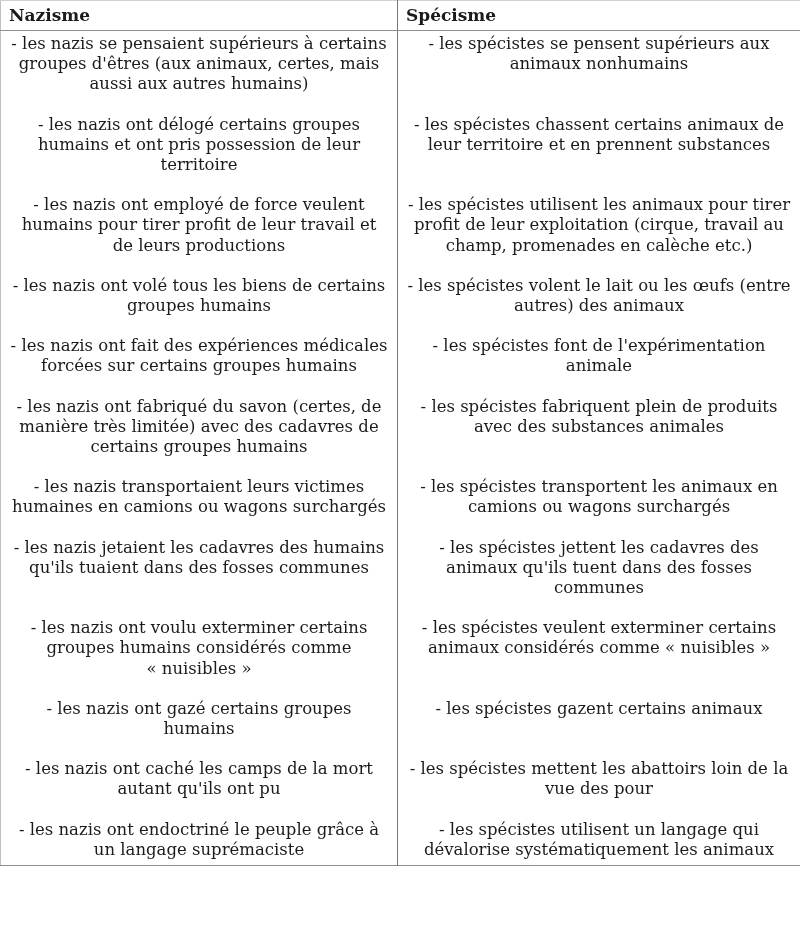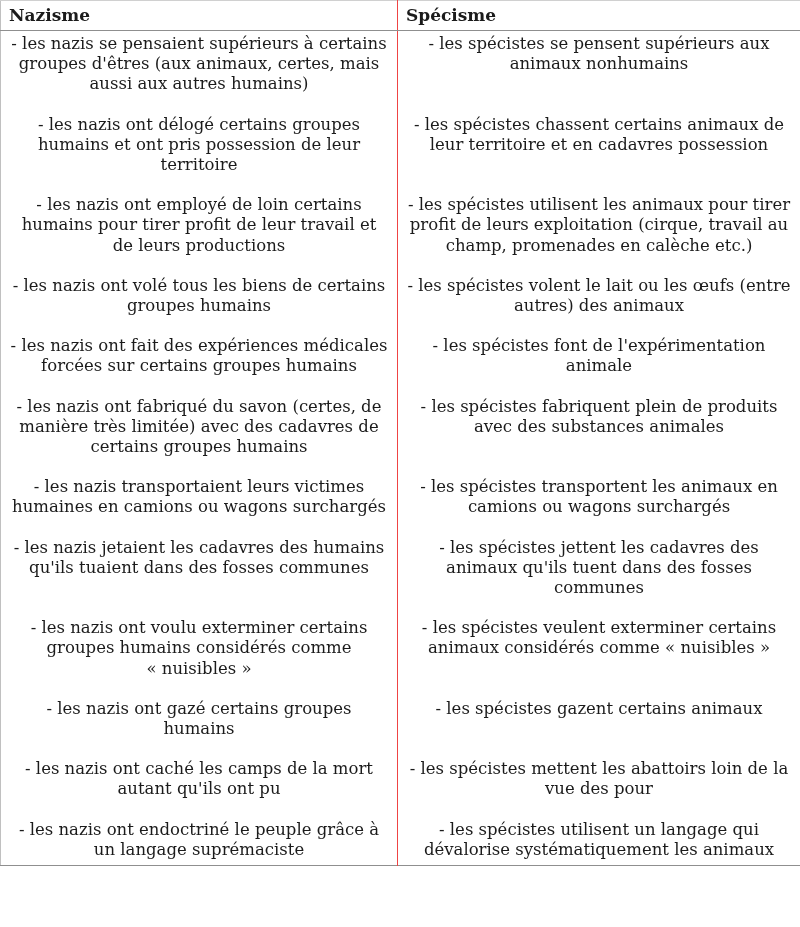--- a/index.html
+++ b/index.html
@@ -60,25 +60,25 @@
       <th>Spécisme</th>
     </tr>
   </thead>
   <tbody id="table-body">
       <tr>
         <td>- les nazis se pensaient supérieurs à certains groupes d'êtres (aux animaux, certes, mais aussi aux autres humains)</td>
         <td>- les spécistes se pensent supérieurs aux animaux nonhumains</td>
       </tr>
       <tr>
         <td>- les nazis ont délogé certains groupes humains et ont pris possession de leur territoire</td>
-        <td>- les spécistes chassent certains animaux de leur territoire et en cadavres possession</td>
+        <td>- les spécistes chassent certains animaux de leur territoire et en prennent substances</td>
       </tr>
       <tr>
-        <td>- les nazis ont employé de loin certains humains pour tirer profit de leur travail et de leurs productions</td>
-        <td>- les spécistes utilisent les animaux pour tirer profit de leurs exploitation (cirque, travail au champ, promenades en calèche etc.)</td>
+        <td>- les nazis ont employé de force veulent humains pour tirer profit de leur travail et de leurs productions</td>
+        <td>- les spécistes utilisent les animaux pour tirer profit de leur exploitation (cirque, travail au champ, promenades en calèche etc.)</td>
       </tr>
       <tr>
         <td>- les nazis ont volé tous les biens de certains groupes humains</td>
         <td>- les spécistes volent le lait ou les œufs (entre autres) des animaux</td>
       </tr>
       <tr>
         <td>- les nazis ont fait des expériences médicales forcées sur certains groupes humains</td>
         <td>- les spécistes font de l'expérimentation animale</td>
       </tr>
       <tr>

